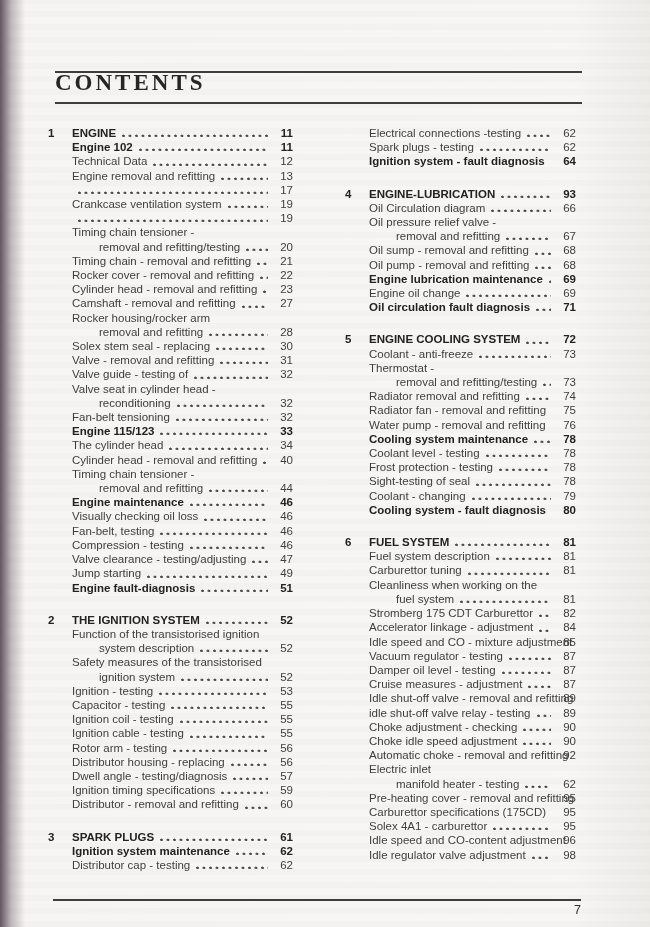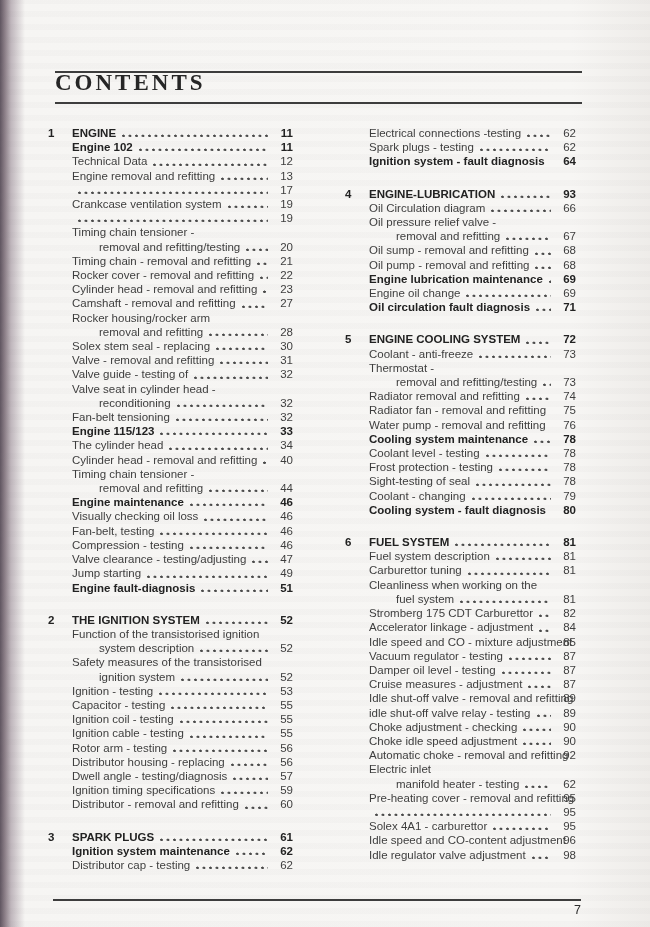--- a/index.html
+++ b/index.html
@@ -606,20 +606,21 @@
         <span class="pagenum">62</span>
       </div>
       <div class="toc-row">
         <span class="sec-num"></span>
         <span class="label">Pre-heating cover - removal and refitting</span>
         <span class="dots"></span>
         <span class="pagenum">95</span>
       </div>
       <div class="toc-row">
         <span class="sec-num"></span>
+        <span class="label">Carburettor specifications (175CD)</span>
         <span class="dots"></span>
         <span class="pagenum">95</span>
       </div>
       <div class="toc-row">
         <span class="sec-num"></span>
         <span class="label">Solex 4A1 - carburettor</span>
         <span class="dots"></span>
         <span class="pagenum">95</span>
       </div>
       <div class="toc-row">

